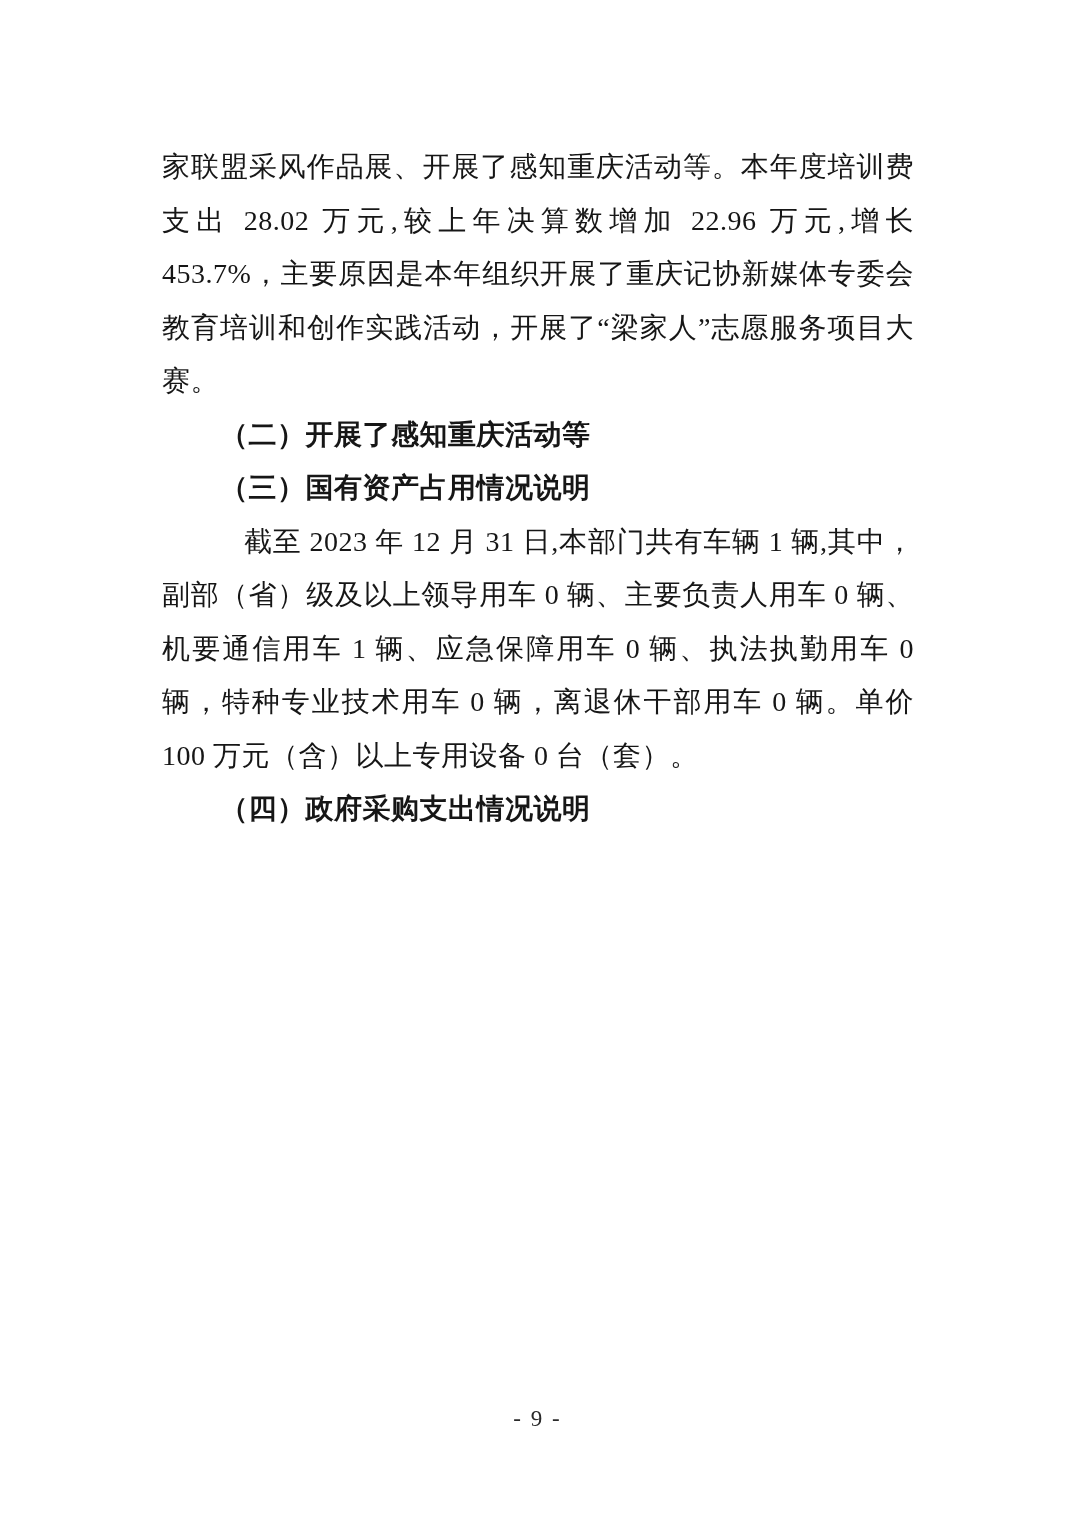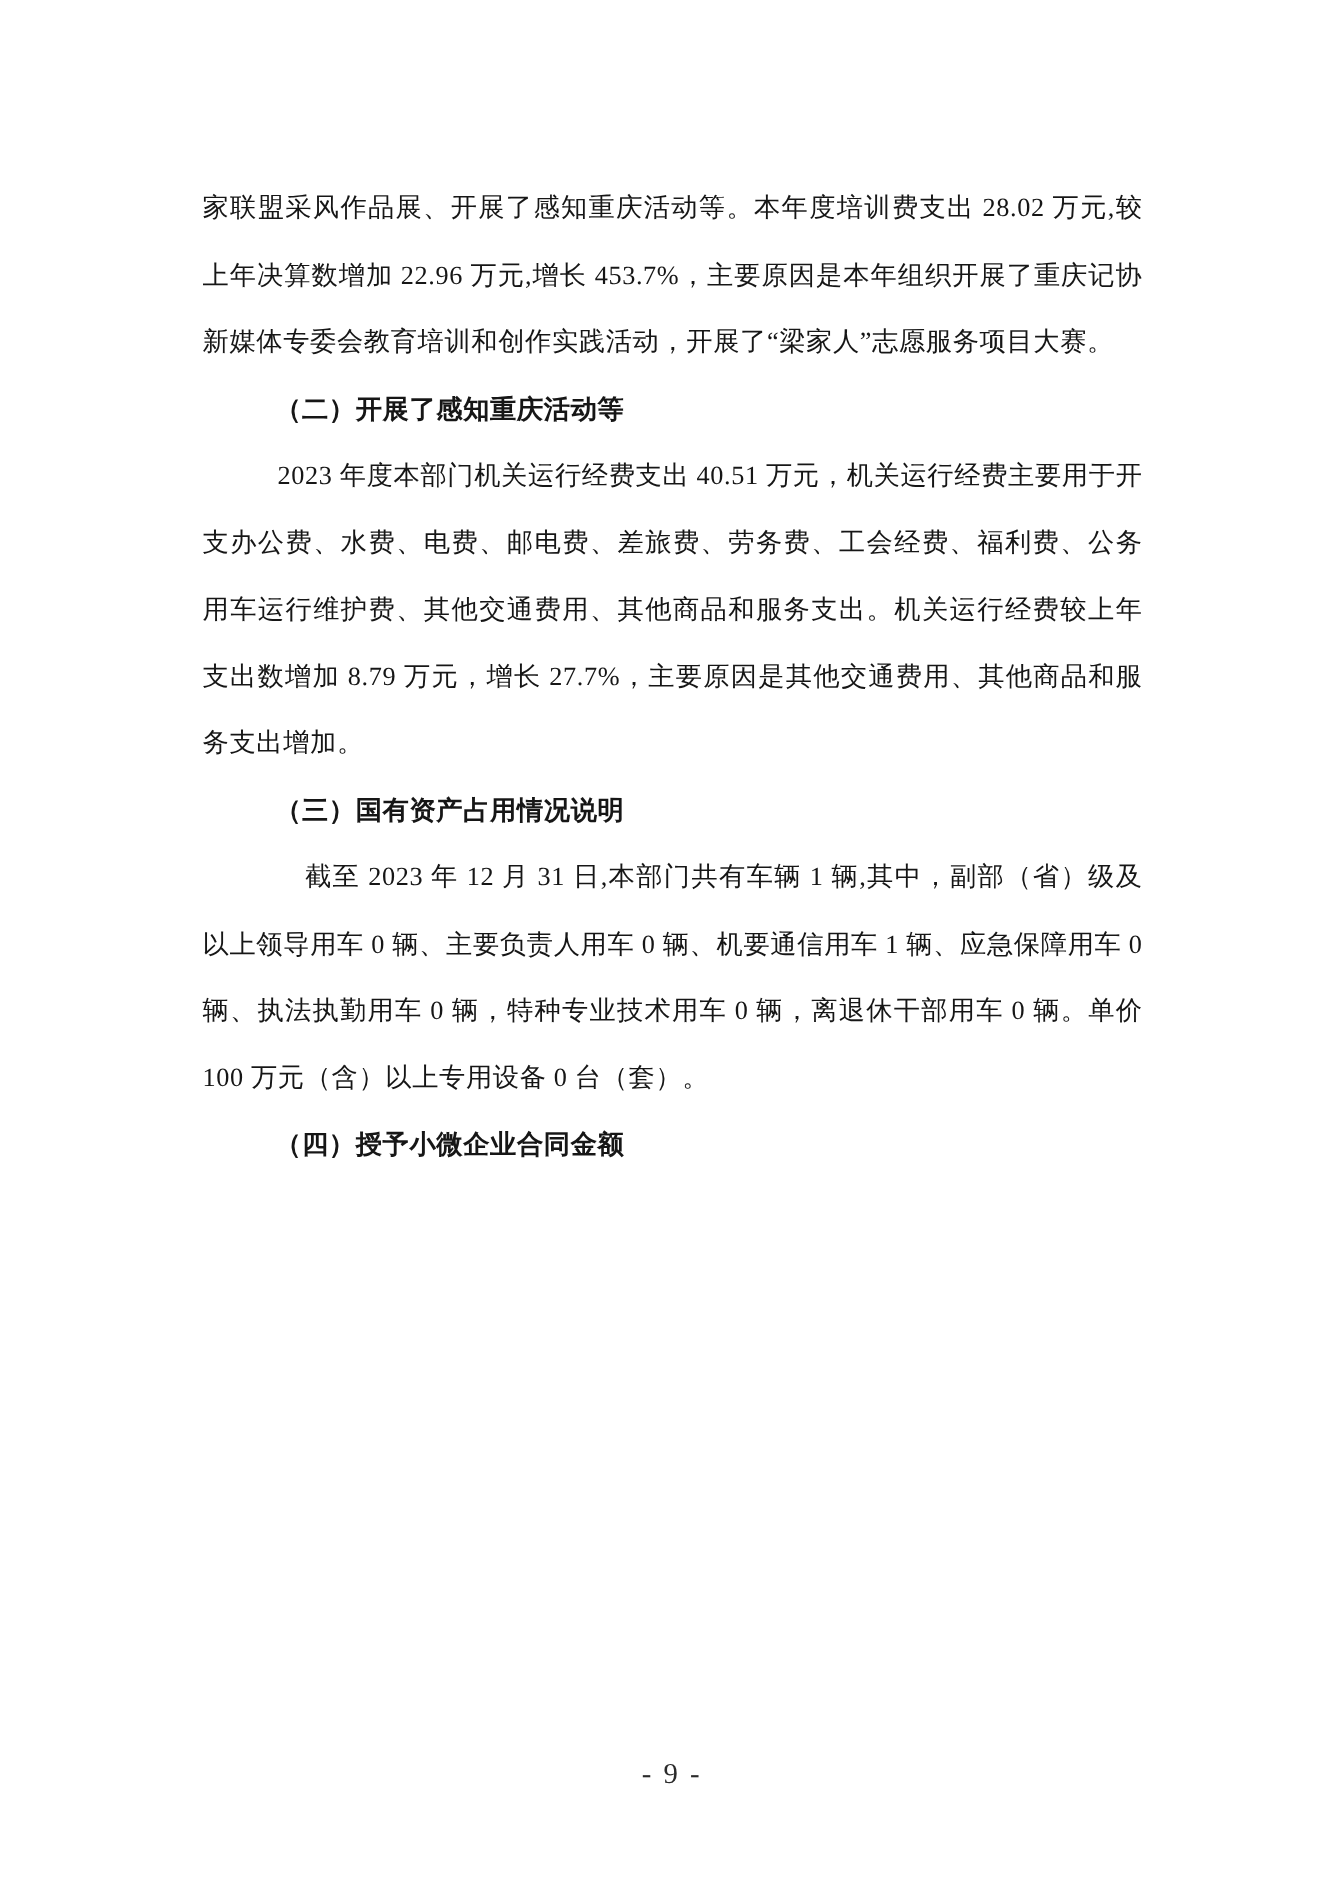--- a/index.html
+++ b/index.html
@@ -22,21 +22,21 @@
     top: 140px;
     width: 752px;
     font-size: 29px;
     line-height: 53.5px;
     text-align: justify;
     letter-spacing: 0.5px;
   }
   .content p, .content h3 {
     margin: 0;
     padding: 0;
-    font-size: 21px;
+    font-size: 28px;
     line-height: 53.5px;
   }
   .para { font-weight: 400; }
   .no-indent { text-indent: 0; }
   .indent-sm { text-indent: 60px; }
   .indent-lg { text-indent: 82px; }
   .heading {
     font-weight: 700;
     text-indent: 58px;
     text-align: left;
@@ -57,26 +57,25 @@
 <body>
 
 <div class="page">
 
   <div class="content">
 
     <p class="para no-indent">家联盟采风作品展、开展了感知重庆活动等。本年度培训费支出 28.02 万元,较上年决算数增加 22.96 万元,增长 453.7%，主要原因是本年组织开展了重庆记协新媒体专委会教育培训和创作实践活动，开展了“梁家人”志愿服务项目大赛。</p>
 
     <h3 class="heading">（二）开展了感知重庆活动等</h3>
 
-    <p class="para indent-sm">2023 年度本部门机关运行经费支出 40.51 万元，机关运行经费主要用于开支办公费、水费、电费、邮电费、差旅费、劳务费、工会经费、福利费、公务用车运行维护费、其他交通费用、其他商品和服务支出。机关运行经费较上年支出数增加 8.79 万元，增长 27.7%，主要原因是其他交通费用、其他商品和服务支出增加。</p>
 
     <h3 class="heading">（三）国有资产占用情况说明</h3>
 
     <p class="para indent-lg">截至 2023 年 12 月 31 日,本部门共有车辆 1 辆,其中，副部（省）级及以上领导用车 0 辆、主要负责人用车 0 辆、机要通信用车 1 辆、应急保障用车 0 辆、执法执勤用车 0 辆，特种专业技术用车 0 辆，离退休干部用车 0 辆。单价 100 万元（含）以上专用设备 0 台（套）。</p>
 
-    <h3 class="heading">（四）授予小微企业合同金额</h3>
+    <h3 class="heading">（四）政府采购支出情况说明</h3>
 
 
   </div>
 
   <div class="page-footer">- 9 -</div>
 
 </div>
 
 </body></html>

